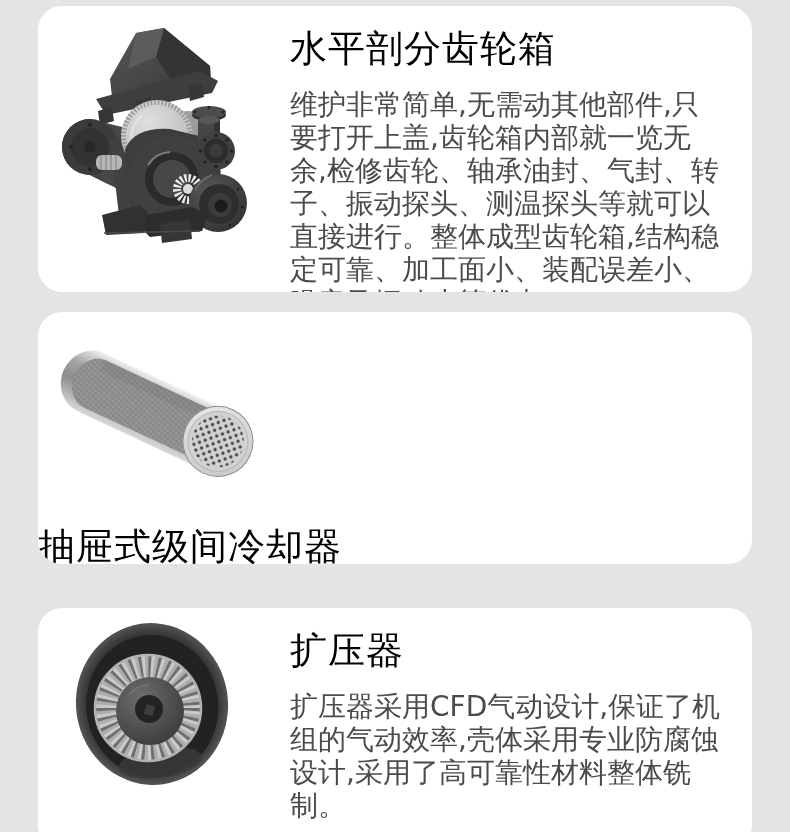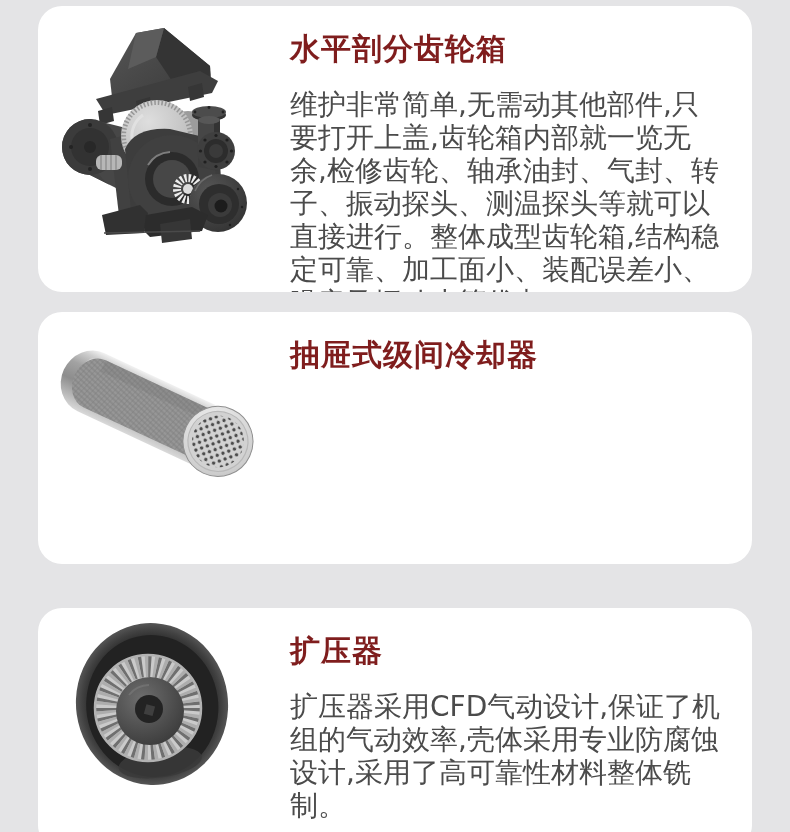--- a/index.html
+++ b/index.html
@@ -13,34 +13,34 @@
     width:714px;
     margin:0 auto 20px auto;
     background:#ffffff;
     border-radius:24px;
     display:flex;
     align-items:flex-start;
     padding:26px 28px 0 0;
     overflow:hidden;
   }
   .card-1 { height:286px; }
-  .card-2 { height:252px; }
+  .card-2 { height:252px;flex-direction:column; }
   .card-3 { height:241px;margin-top:44px; }
   .imgcol { width:252px; flex:none; }
   .imgcol svg { display:block; margin-left:2px; }
   .card-1 .imgcol svg { margin-top:-13px; }
   .card-2 .imgcol svg { margin-top:-8px; }
   .card-3 .imgcol svg { margin-top:-21px; margin-left:7px; }
   .textcol { flex:1; min-width:0; }
   .card-title {
-    font-size:30px;
+    font-size:37px;
     line-height:34px;
-    font-weight:700;
+    font-weight:400;
     letter-spacing:1px;
-    color:#7f1d1d;
+    color:#000000;
     margin-bottom:22px;
   }
   .card-body {
     font-size:28px;
     line-height:33px;
     color:#4b4b4b;
     text-align:left;
     word-break:break-all;
   }
 </style>

